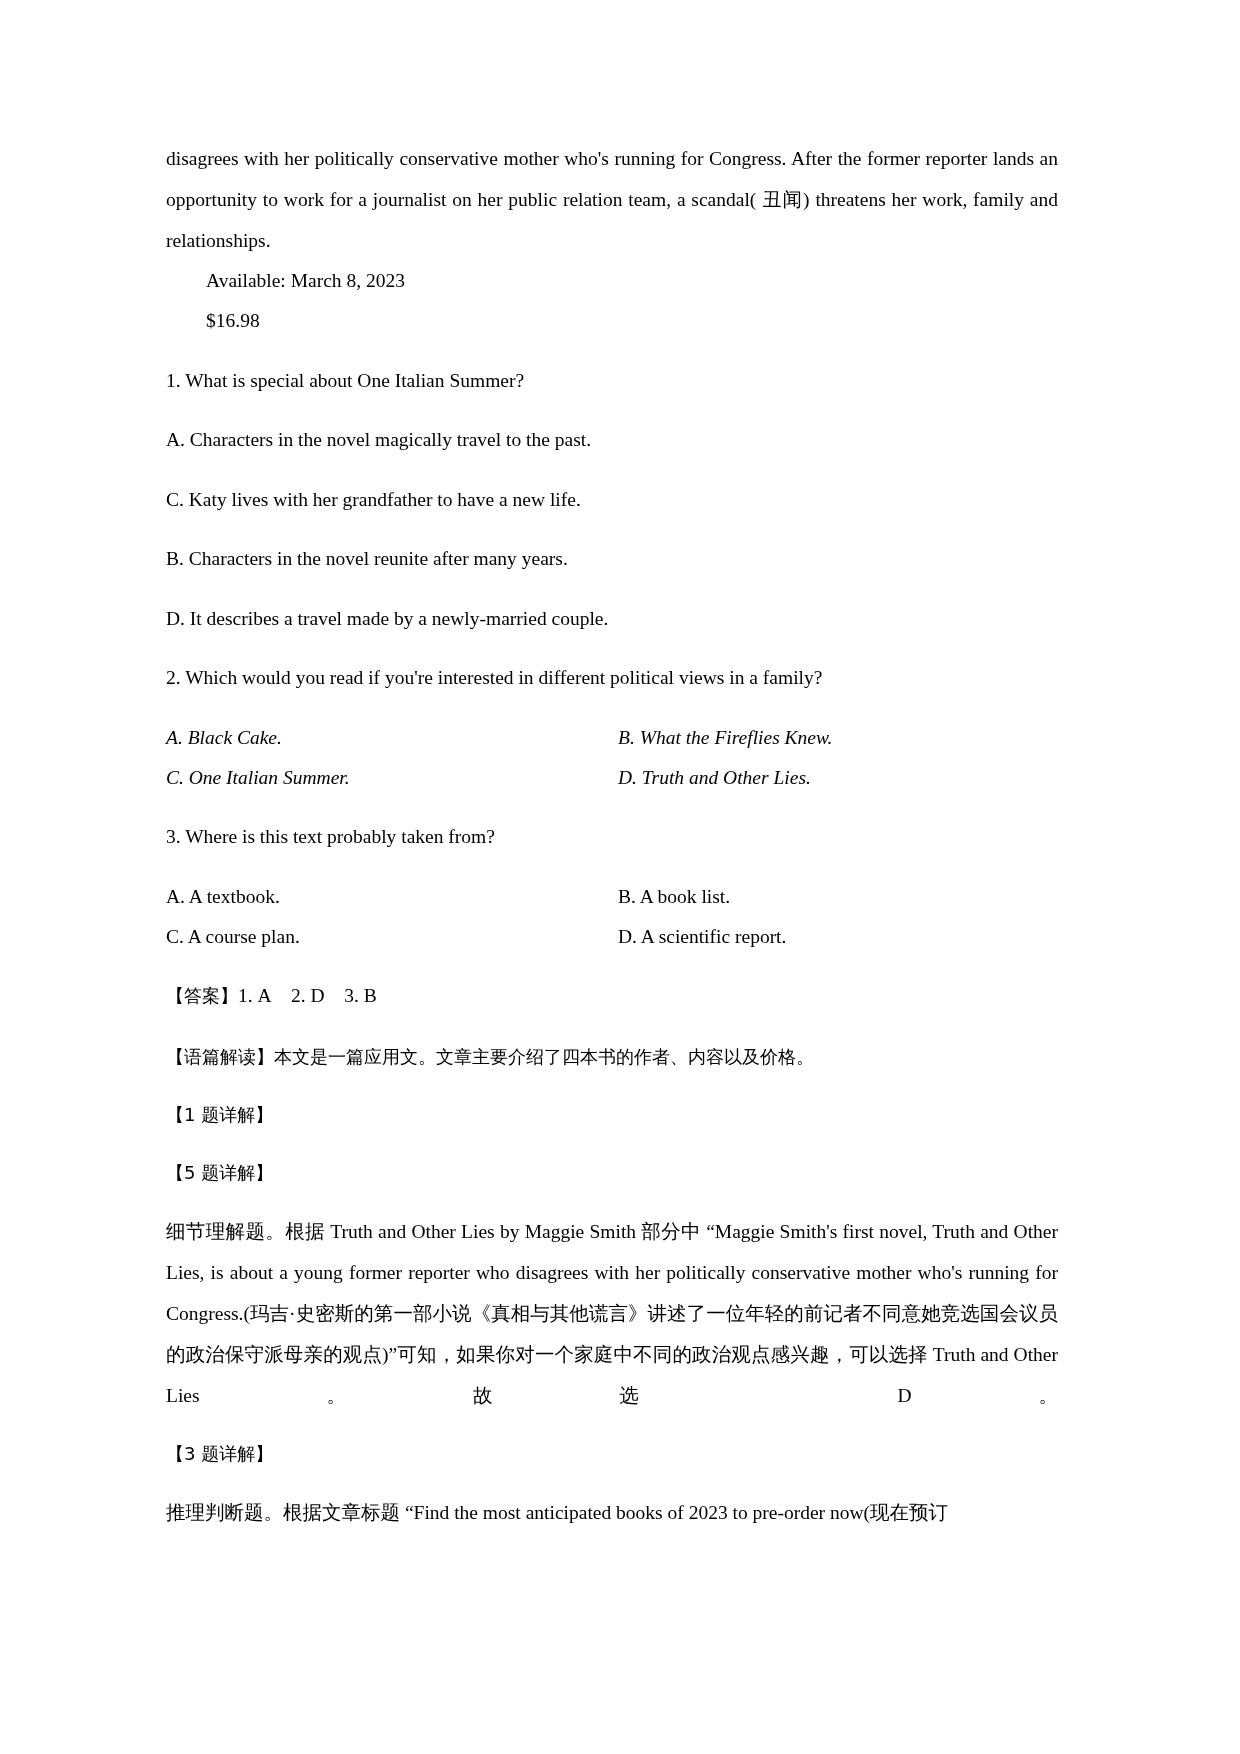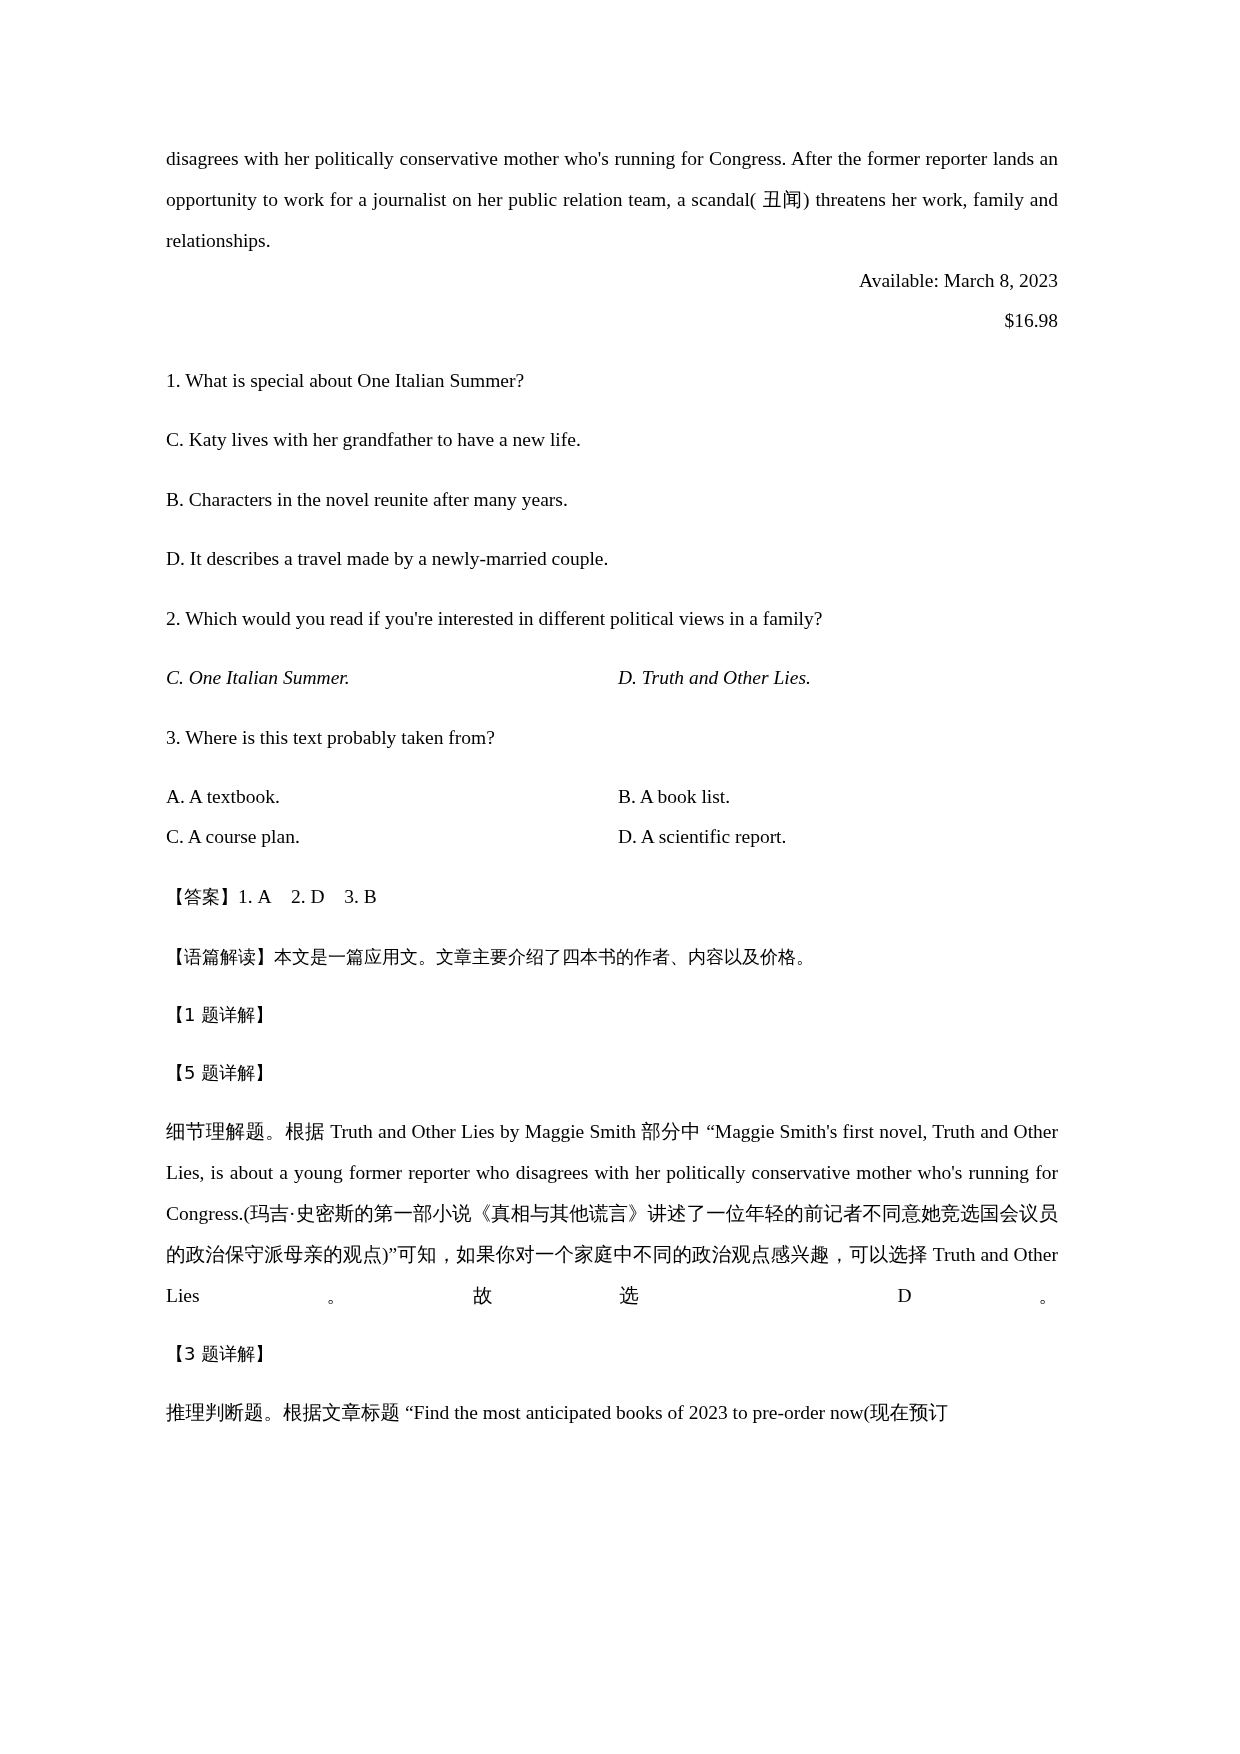--- a/index.html
+++ b/index.html
@@ -26,21 +26,20 @@
     line-height: 41px;
     text-align: justify;
     text-justify: inter-word;
     margin: 0 0 0 0;
   }
   .line {
     font-size: 19.5px;
     line-height: 40px;
     margin: 0;
     white-space: nowrap;
-    text-align: right;
   }
   .opt-row {
     display: flex;
     font-size: 19.5px;
     line-height: 40px;
   }
   .opt-row .col {
     width: 452px;
     flex: 0 0 452px;
   }
@@ -79,25 +78,30 @@
 
 <div class="page">
 
   <p class="para">disagrees with her politically conservative mother who's running for Congress. After the former reporter lands an opportunity to work for a journalist on her public relation team, a scandal( 丑闻) threatens her work, family and relationships.</p>
 
   <p class="line" style="text-indent:40px">Available: March 8, 2023</p>
 
   <p class="line" style="text-indent:40px">$16.98</p>
 
   <p class="q">1. What is special about One Italian Summer?</p>
+  <p class="q">A. Characters in the novel magically travel to the past.</p>
   <p class="q">C. Katy lives with her grandfather to have a new life.</p>
   <p class="q">B. Characters in the novel reunite after many years.</p>
   <p class="q">D. It describes a travel made by a newly-married couple.</p>
 
   <p class="q">2. Which would you read if you're interested in different political views in a family?</p>
+  <div class="opt-row">
+    <div class="col ital">A. Black Cake.</div>
+    <div class="col ital">B. What the Fireflies Knew.</div>
+  </div>
   <div class="opt-row">
     <div class="col ital">C. One Italian Summer.</div>
     <div class="col ital">D. Truth and Other Lies.</div>
   </div>
 
   <p class="q">3. Where is this text probably taken from?</p>
   <div class="opt-row">
     <div class="col">A. A textbook.</div>
     <div class="col">B. A book list.</div>
   </div>

